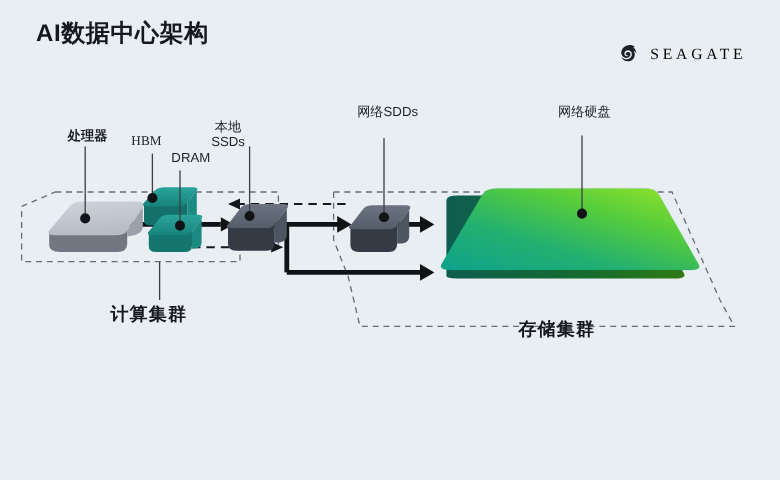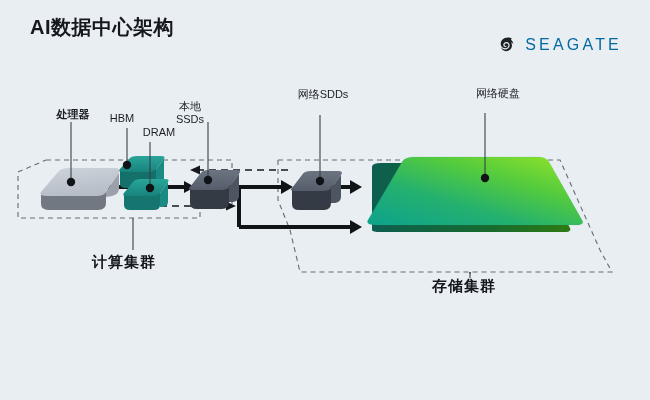--- a/index.html
+++ b/index.html
@@ -35,24 +35,25 @@
   .brand {
     position: absolute;
     right: 28px;
     top: 34px;
     display: flex;
     align-items: center;
     gap: 8px;
   }
   .brand-mark { width: 22px; height: 22px; display:block; }
   .brand-name {
-    font-size: 16px;
+    font-size: 13px;
     letter-spacing: 3.2px;
-    color: #0369a1;
+    color: #000000;
     font-weight: 500;
+    font-family: Liberation Serif, serif;
   }
 
   
   #diagram {
     position: absolute;
     left: 0;
     top: 60px;
     width: 650px;
     height: 250px;
     display: block;
@@ -62,36 +63,36 @@
   .lbl {
     position: absolute;
     font-size: 11px;
     color: #1b1f24;
     text-align: center;
     line-height: 1.15;
     white-space: pre-line;
     font-weight: 500;
   }
   .lbl-processor { left: 43px;  top: 108px; width: 60px; font-weight: bold; }
-  .lbl-hbm       { left: 102px; top: 112px; width: 40px; }
+  .lbl-hbm       { left: 102px; top: 112px; width: 40px; font-family: Liberation Serif, serif; }
   .lbl-dram      { left: 136px; top: 126px; width: 46px; }
   .lbl-localssd  { left: 168px; top: 100px; width: 44px; }
   .lbl-netssd    { left: 285px; top: 88px;  width: 76px; }
-  .lbl-netdisk   { left: 454px; top: 88px;  width: 88px; font-family: Liberation Mono, monospace; }
+  .lbl-netdisk   { left: 443px; top: 88px;  width: 88px; }
 
   .cluster-lbl {
     position: absolute;
     font-size: 15px;
     font-weight: bold;
     color: #15181c;
     letter-spacing: 1px;
     white-space: nowrap;
   }
   .lbl-compute { left: 92px;  top: 253px; }
-  .lbl-storage { left: 432px; top: 277px; }
+  .lbl-storage { left: 432px; top: 265px; }
 
   
   .desc {
     position: absolute;
     left: 52px;
     top: 320px;
     width: 550px;
     font-size: 11.5px;
     line-height: 1.75;
     color: #232a31;

